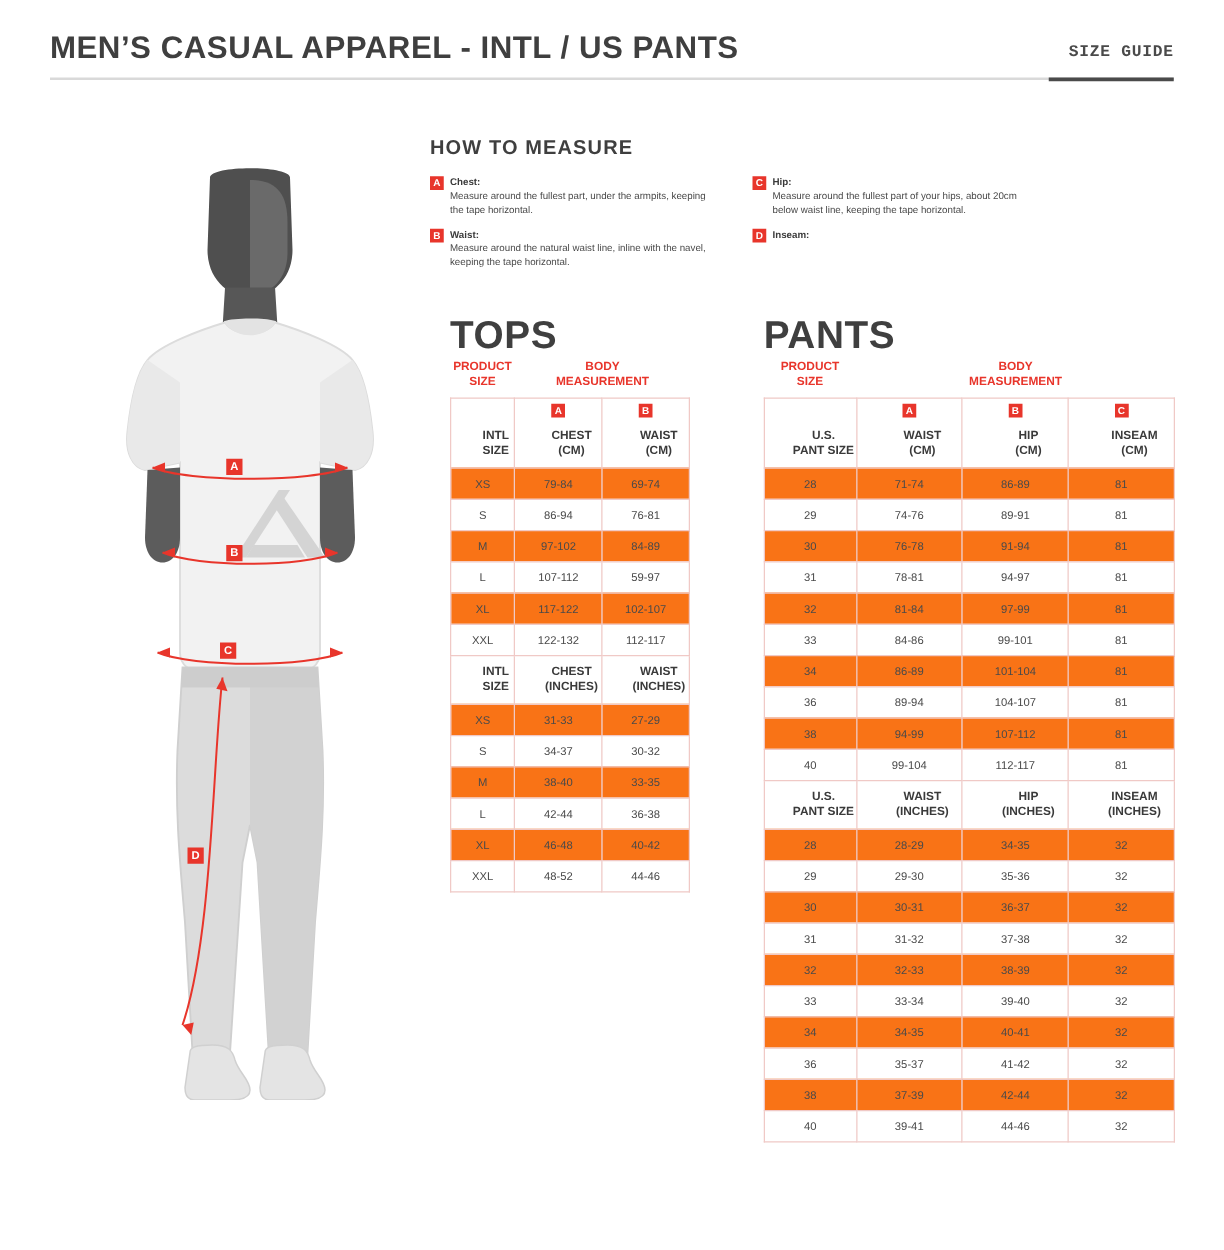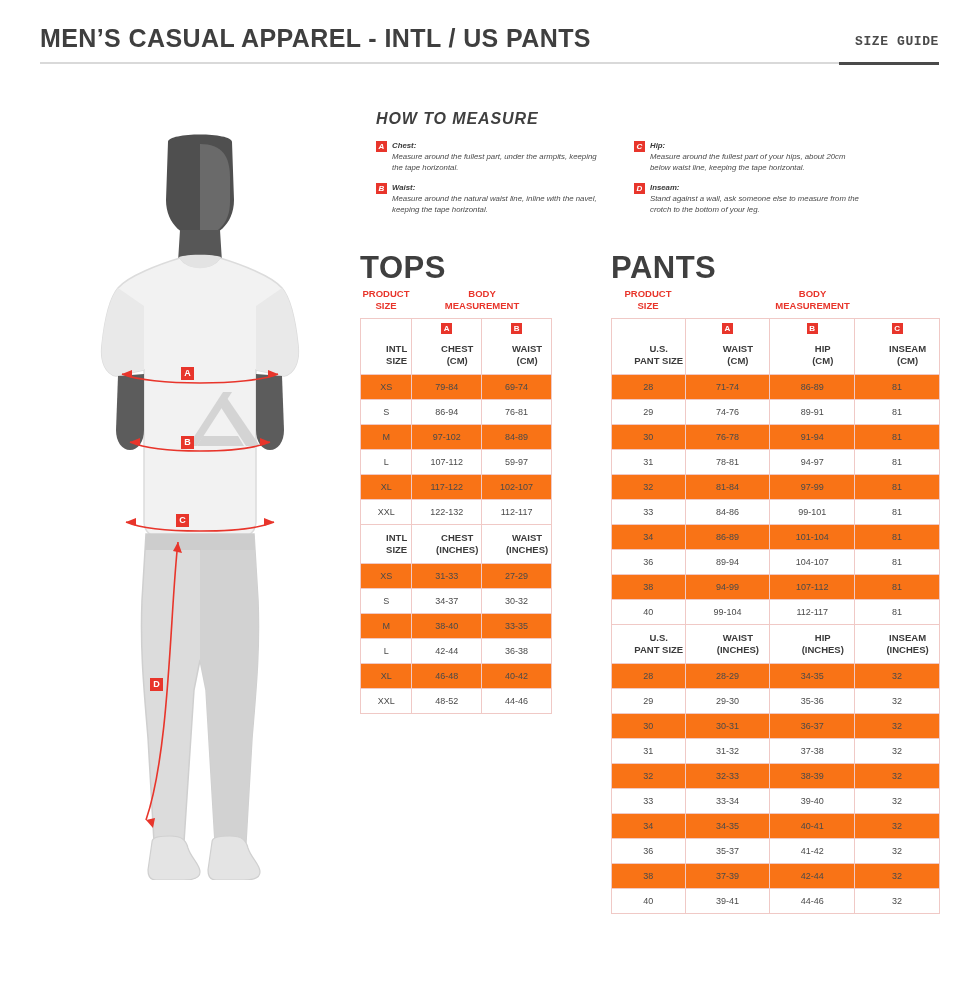--- a/index.html
+++ b/index.html
@@ -28,21 +28,21 @@
     font-size:13px;font-weight:bold;letter-spacing:0.6px;color:#4a4a4a;
     padding-bottom:7px;
     font-family:Liberation Mono, monospace;
   }
   .size-guide-rule{
     position:absolute;right:40px;top:62px;width:100px;height:3px;background:#4a4a4a;
   }
 
   
   .htm{
-    position:absolute;left:376px;top:110px;width:580px;font-style:italic;
+    position:absolute;left:344px;top:110px;width:580px;
   }
   .htm-title{
     font-size:16px;font-weight:bold;letter-spacing:0.9px;color:#3f3f3f;
     margin-bottom:12px;
   }
   .htm-cols{display:flex;gap:28px;}
   .htm-col{width:230px;}
   .htm-item{display:flex;margin-bottom:9px;}
   .tagbox{
     width:11px;height:11px;background:#e8352b;color:#fff;
@@ -178,21 +178,20 @@
         <div class="tagbox">C</div>
         <div class="htm-text">
           <span class="htm-label">Hip:</span>
           <span>Measure around the fullest part of your hips, about 20cm below waist line, keeping the tape horizontal.</span>
         </div>
       </div>
       <div class="htm-item">
         <div class="tagbox">D</div>
         <div class="htm-text">
           <span class="htm-label">Inseam:</span>
-          <span>Stand against a wall, ask someone else to measure from the crotch to the bottom of your leg.</span>
         </div>
       </div>
     </div>
   </div>
 </div>
 
 <div class="sec-title" id="tops-title">TOPS</div>
 <div class="tbl-wrap" id="tops-wrap">
   <div class="cap-row">
     <div class="cap" style="width:52px;">

